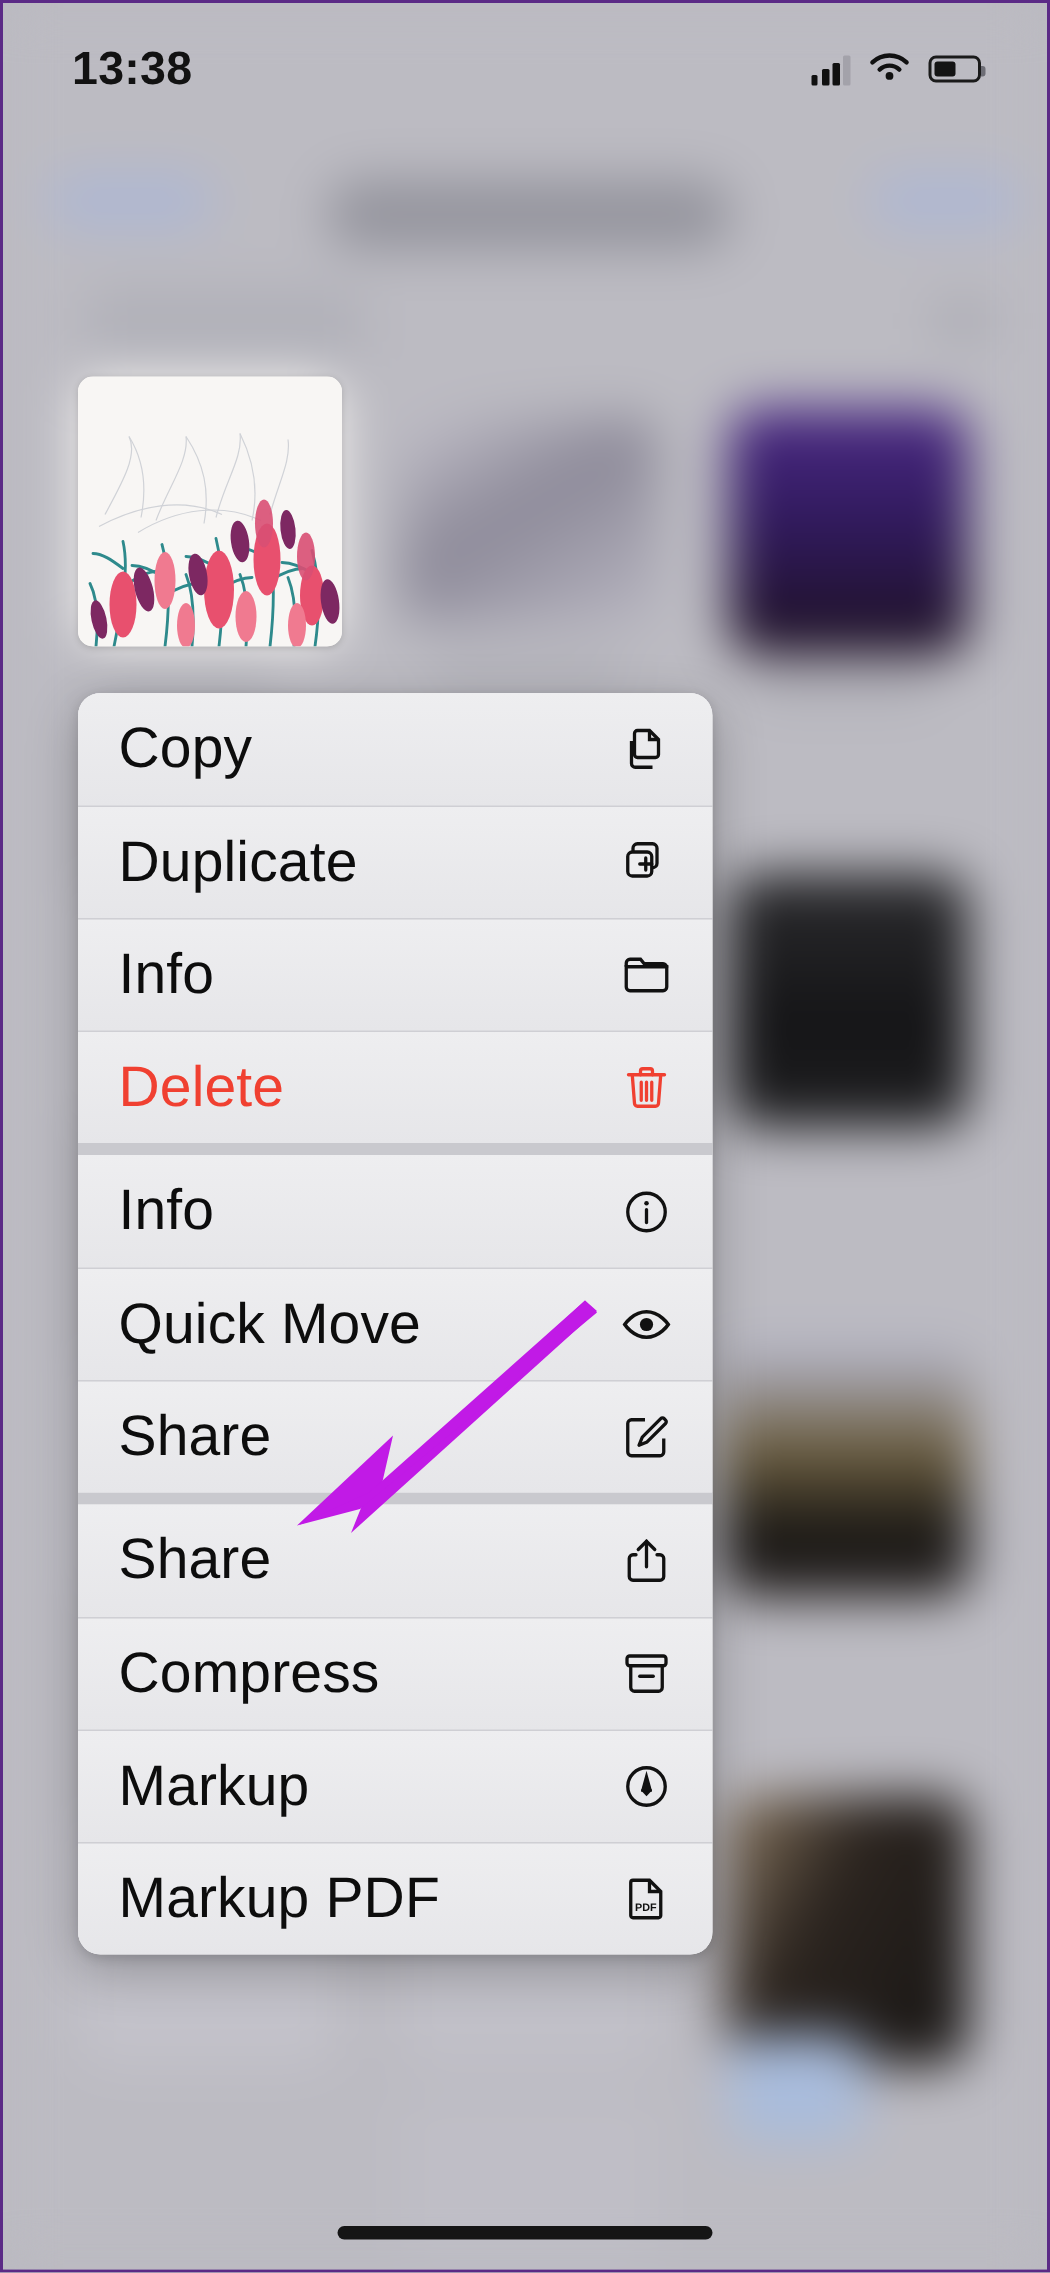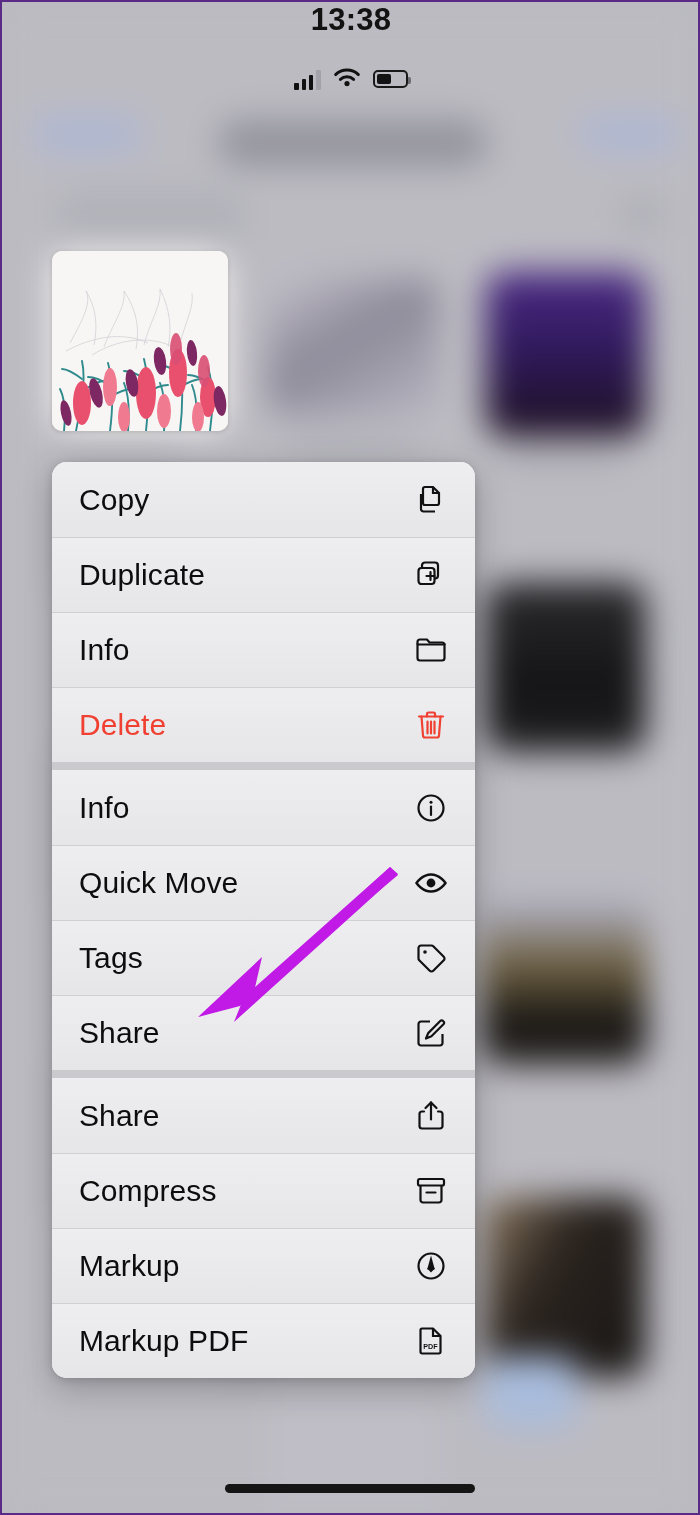--- a/index.html
+++ b/index.html
@@ -41,21 +41,20 @@
     position:absolute; height:14px; border-radius:7px;
     background:#a3a2ab; opacity:.7;
   }
 
   
   #statusbar{
     position:absolute; top:0; left:0; right:0; height:88px;
     display:flex; align-items:center; justify-content:space-between;
     padding:0 44px 0 46px;
     z-index:40;
-    flex-direction:column;
   }
   #clock{
     font-size:31px; font-weight:600; color:#121212;
     letter-spacing:.2px;
   }
   #statusicons{ display:flex; align-items:center; gap:11px; }
   .bars{ display:flex; align-items:flex-end; gap:2.6px; height:21px;}
   .bars i{ display:block; width:4.6px; background:#101010; border-radius:1px;}
   .bars i:nth-child(1){height:7px;}
   .bars i:nth-child(2){height:11px;}
@@ -94,21 +93,21 @@
   .group + .group{ border-top:8px solid #c9c9ce; }
   .row{
     position:relative;
     height:75px;
     display:flex; align-items:center; justify-content:space-between;
     padding:0 24px 0 27px;
     background:linear-gradient(180deg,#eeeef0 0%,#e6e6e9 100%);
   }
   .row + .row{ border-top:1px solid #cfcfd4; }
   .row .txt{
-    font-size:30px; color:#0d0d0d; letter-spacing:.1px;
+    font-size:38px; color:#0d0d0d; letter-spacing:.1px;
     font-weight:400;
   }
   .row.destructive .txt{ color:#f04031; }
   .row .ic{ width:40px; height:40px; display:flex; align-items:center; justify-content:center;}
   .row .ic svg{ display:block; }
 
   
   #arrow{
     position:absolute; left:0; top:0; width:700px; height:1515px;
     z-index:60; pointer-events:none;
@@ -299,29 +298,20 @@
       <div class="row">
         <span class="txt">Quick Move</span>
         <span class="ic">
           <svg width="34" height="34" viewBox="0 0 34 34" fill="none" stroke="#111" stroke-width="2.4">
             <path d="M2.5 17S8 8.5 17 8.5 31.5 17 31.5 17 26 25.5 17 25.5 2.5 17 2.5 17z"></path>
             <circle cx="17" cy="17" r="4.4" fill="#111" stroke="none"></circle>
           </svg>
         </span>
       </div>
       <div class="row">
-        <span class="txt">Tags</span>
-        <span class="ic">
-          <svg width="34" height="34" viewBox="0 0 34 34" fill="none" stroke="#111" stroke-width="2.2">
-            <path d="M17.5 4.5H7A2.5 2.5 0 0 0 4.5 7v10.5a2.5 2.5 0 0 0 .73 1.77l10.5 10.5a2.5 2.5 0 0 0 3.54 0l10.5-10.5a2.5 2.5 0 0 0 0-3.54L19.27 5.23A2.5 2.5 0 0 0 17.5 4.5z"></path>
-            <circle cx="11" cy="11" r="1.8" fill="#111" stroke="none"></circle>
-          </svg>
-        </span>
-      </div>
-      <div class="row">
         <span class="txt">Share</span>
         <span class="ic">
           <svg width="34" height="34" viewBox="0 0 34 34" fill="none" stroke="#111" stroke-width="2.2">
             <path d="M28.5 18v9a2.5 2.5 0 0 1-2.5 2.5H7A2.5 2.5 0 0 1 4.5 27V8A2.5 2.5 0 0 1 7 5.5h9"></path>
             <path d="M12 22.5l2.2-5.4L26.5 4.8a1.6 1.6 0 0 1 2.3 0l.9.9a1.6 1.6 0 0 1 0 2.3L17.4 20.3z" stroke-linejoin="round"></path>
           </svg>
         </span>
       </div>
     </div>
 

